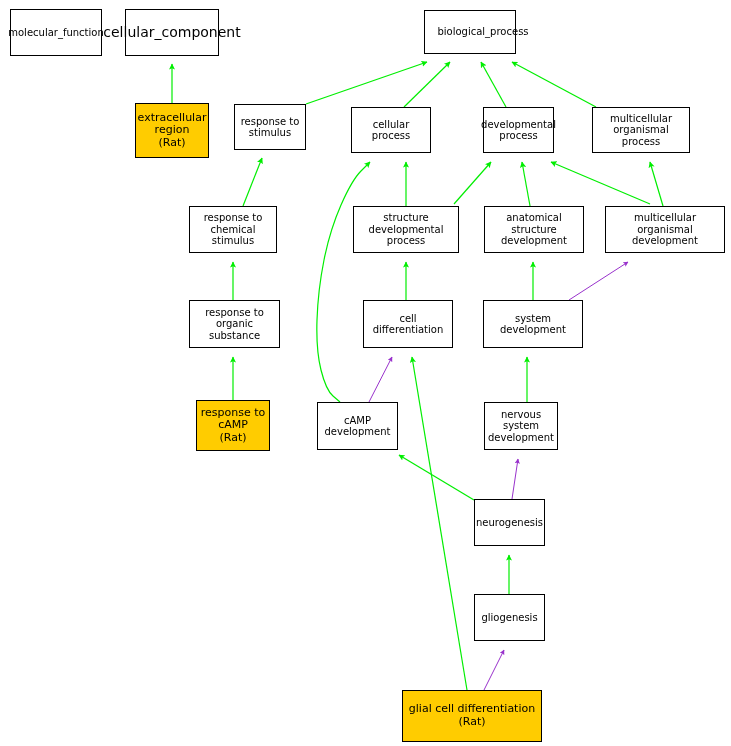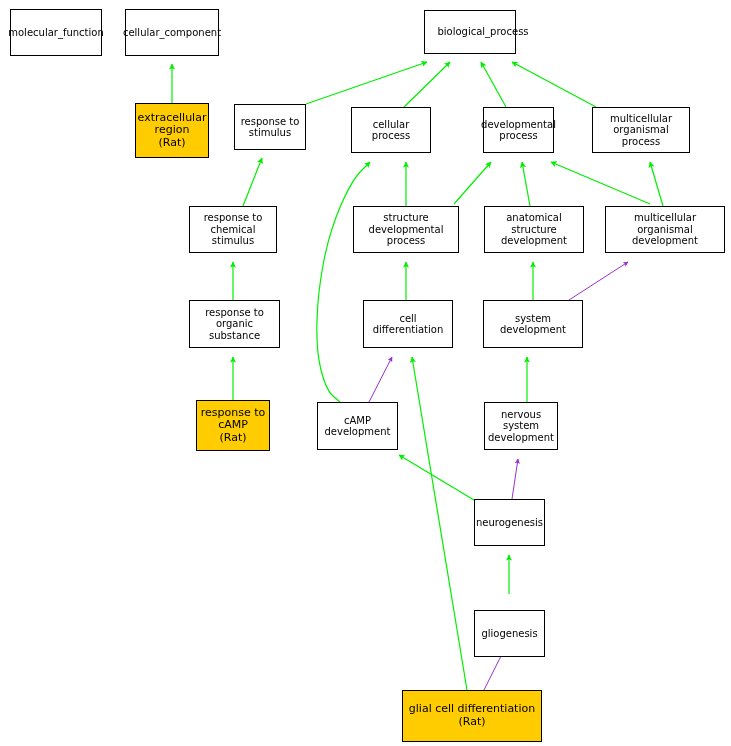--- a/index.html
+++ b/index.html
@@ -80,21 +80,21 @@
       <path d="M 512 499 L 518 459" fill="none" stroke="#9932cc" stroke-width="1" marker-end="url(#arrow-part_of)"></path>
       <path d="M 474 500 L 399 455" fill="none" stroke="#00ee00" stroke-width="1.2" marker-end="url(#arrow-is_a)"></path>
       <path d="M 509 594 L 509 555" fill="none" stroke="#00ee00" stroke-width="1.2" marker-end="url(#arrow-is_a)"></path>
       <path d="M 484 690 L 504 650" fill="none" stroke="#9932cc" stroke-width="1" marker-end="url(#arrow-part_of)"></path>
       <path d="M 467 690 L 412 357" fill="none" stroke="#00ee00" stroke-width="1.2" marker-end="url(#arrow-is_a)"></path>
     </svg>
   <div id="node-layer">
       <div class="node" style="left: 10px; top: 9px; width: 92px; height: 47px; font-size: 10px;">
         <span class="node-label">molecular_function</span>
       </div>
-      <div class="node" style="left: 125px; top: 9px; width: 94px; height: 47px; font-size: 10px;">
+      <div class="node" style="left: 125px; top: 9px; width: 94px; height: 47px; font-size: 14px;">
         <span class="node-label">cellular_component</span>
       </div>
       <div class="node" style="left: 424px; top: 10px; width: 92px; height: 44px; font-size: 10px; padding-left: 26px;">
         <span class="node-label">biological_process</span>
       </div>
       <div class="node highlight" style="left: 135px; top: 103px; width: 74px; height: 55px; font-size: 11px;">
         <span class="node-label">extracellular
 region
 (Rat)</span>
       </div>
@@ -147,21 +147,21 @@
       <div class="node" style="left: 317px; top: 402px; width: 81px; height: 48px; font-size: 10px;">
         <span class="node-label">cAMP development</span>
       </div>
       <div class="node" style="left: 484px; top: 402px; width: 74px; height: 48px; font-size: 10px;">
         <span class="node-label">nervous system
 development</span>
       </div>
       <div class="node" style="left: 474px; top: 499px; width: 71px; height: 47px; font-size: 10px;">
         <span class="node-label">neurogenesis</span>
       </div>
-      <div class="node" style="left: 474px; top: 610px; width: 71px; height: 47px; font-size: 10px;">
+      <div class="node" style="left: 474px; top: 594px; width: 71px; height: 47px; font-size: 10px;">
         <span class="node-label">gliogenesis</span>
       </div>
       <div class="node highlight" style="left: 402px; top: 690px; width: 140px; height: 52px; font-size: 11px;">
         <span class="node-label">glial cell differentiation
 (Rat)</span>
       </div>
     </div>
 </div>
 
 </body></html>

